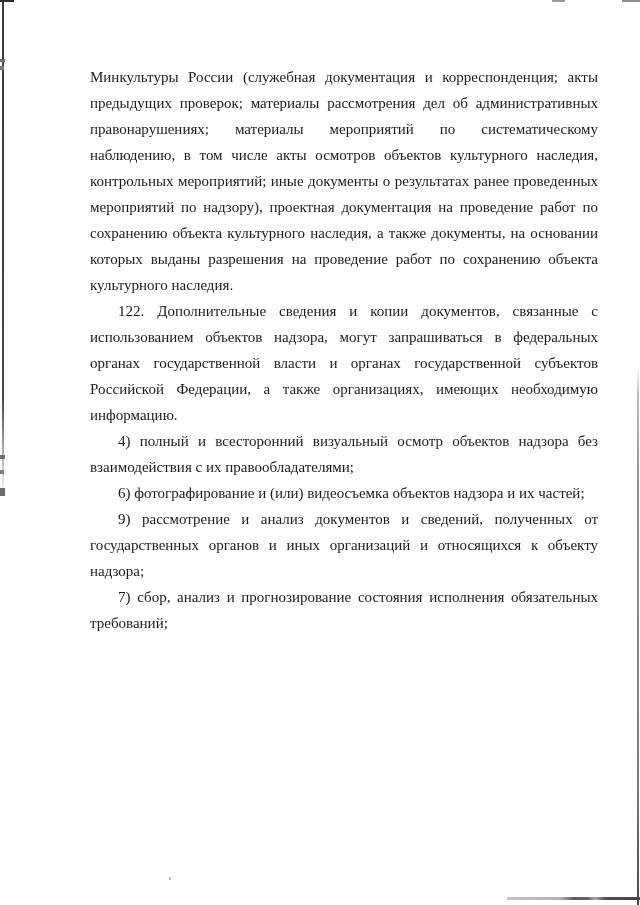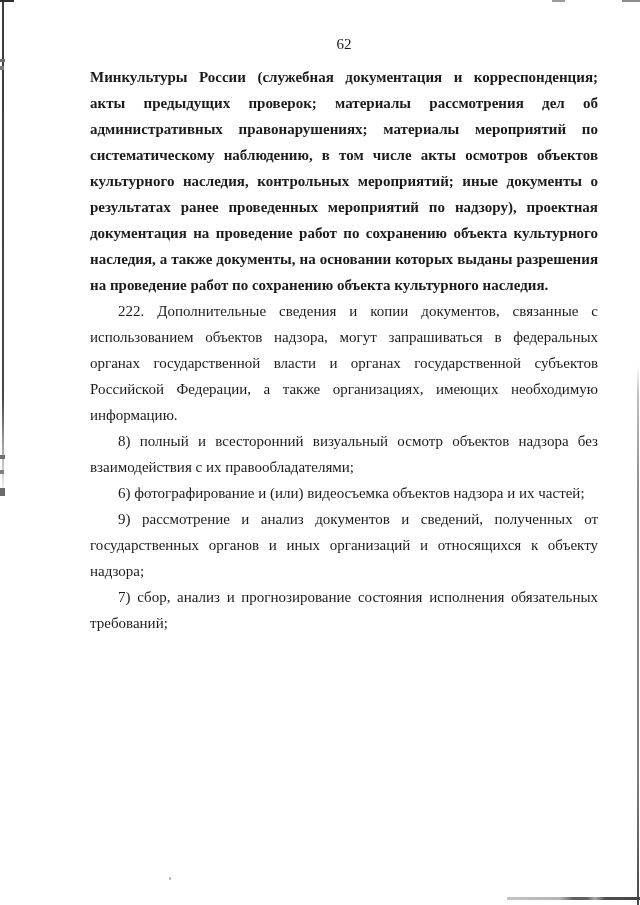--- a/index.html
+++ b/index.html
@@ -33,21 +33,20 @@
     line-height: 26px;
     color: #1b1b1b;
     text-align: justify;
   }
   .para {
     margin: 0;
     text-indent: 28px;
   }
   .para.no-indent {
     text-indent: 0;
-    font-weight: bold;
   }
   .artifact { position: absolute; }
   .left-line {
     left: 2px; top: 0; width: 2px; height: 497px;
     background: linear-gradient(to bottom, #3c3c3c 0%, #474747 80%, rgba(90,90,90,0) 100%);
   }
   .left-tick-a { left: 0; top: 59px; width: 5px; height: 3px; background: #6f6f6f; }
   .left-tick-b { left: 0; top: 66px; width: 4px; height: 4px; background: #7a7a7a; }
   .left-tick-c { left: 0; top: 455px; width: 5px; height: 4px; background: #6f6f6f; }
   .left-tick-d { left: 0; top: 470px; width: 4px; height: 4px; background: #808080; }
@@ -85,24 +84,23 @@
   <div class="artifact left-tick-c"></div>
   <div class="artifact left-tick-d"></div>
   <div class="artifact left-tick-e"></div>
   <div class="artifact corner-mark"></div>
   <div class="artifact top-dash-a"></div>
   <div class="artifact top-dash-b"></div>
   <div class="artifact right-line"></div>
   <div class="artifact bottom-band"></div>
   <div class="artifact dot"></div>
 
-  <div class="page-number">62</div>
 
   <div class="body-text">
     <p class="para no-indent">Минкультуры России (служебная документация и корреспонденция; акты предыдущих проверок; материалы рассмотрения дел об административных правонарушениях; материалы мероприятий по систематическому наблюдению, в том числе акты осмотров объектов культурного наследия, контрольных мероприятий; иные документы о результатах ранее проведенных мероприятий по надзору), проектная документация на проведение работ по сохранению объекта культурного наследия, а также документы, на основании которых выданы разрешения на проведение работ по сохранению объекта культурного наследия.</p>
-    <p class="para">222. Дополнительные сведения и копии документов, связанные с использованием объектов надзора, могут запрашиваться в федеральных органах государственной власти и органах государственной субъектов Российской Федерации, а также организациях, имеющих необходимую информацию.</p>
-    <p class="para">8) полный и всесторонний визуальный осмотр объектов надзора без взаимодействия с их правообладателями;</p>
+    <p class="para">122. Дополнительные сведения и копии документов, связанные с использованием объектов надзора, могут запрашиваться в федеральных органах государственной власти и органах государственной субъектов Российской Федерации, а также организациях, имеющих необходимую информацию.</p>
+    <p class="para">4) полный и всесторонний визуальный осмотр объектов надзора без взаимодействия с их правообладателями;</p>
     <p class="para">6) фотографирование и (или) видеосъемка объектов надзора и их частей;</p>
     <p class="para">9) рассмотрение и анализ документов и сведений, полученных от государственных органов и иных организаций и относящихся к объекту надзора;</p>
     <p class="para">7) сбор, анализ и прогнозирование состояния исполнения обязательных требований;</p>
   </div>
 
 </div>
 
 </body></html>

